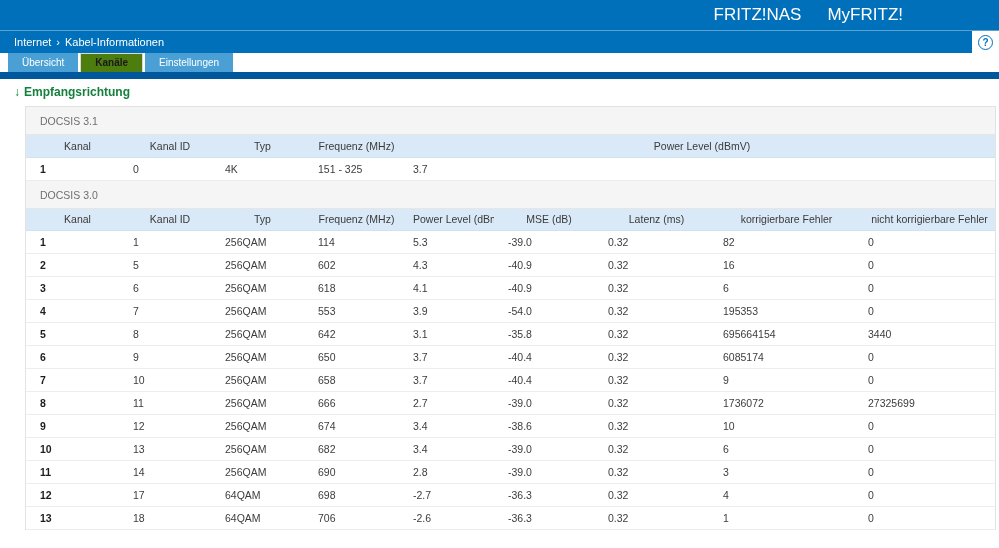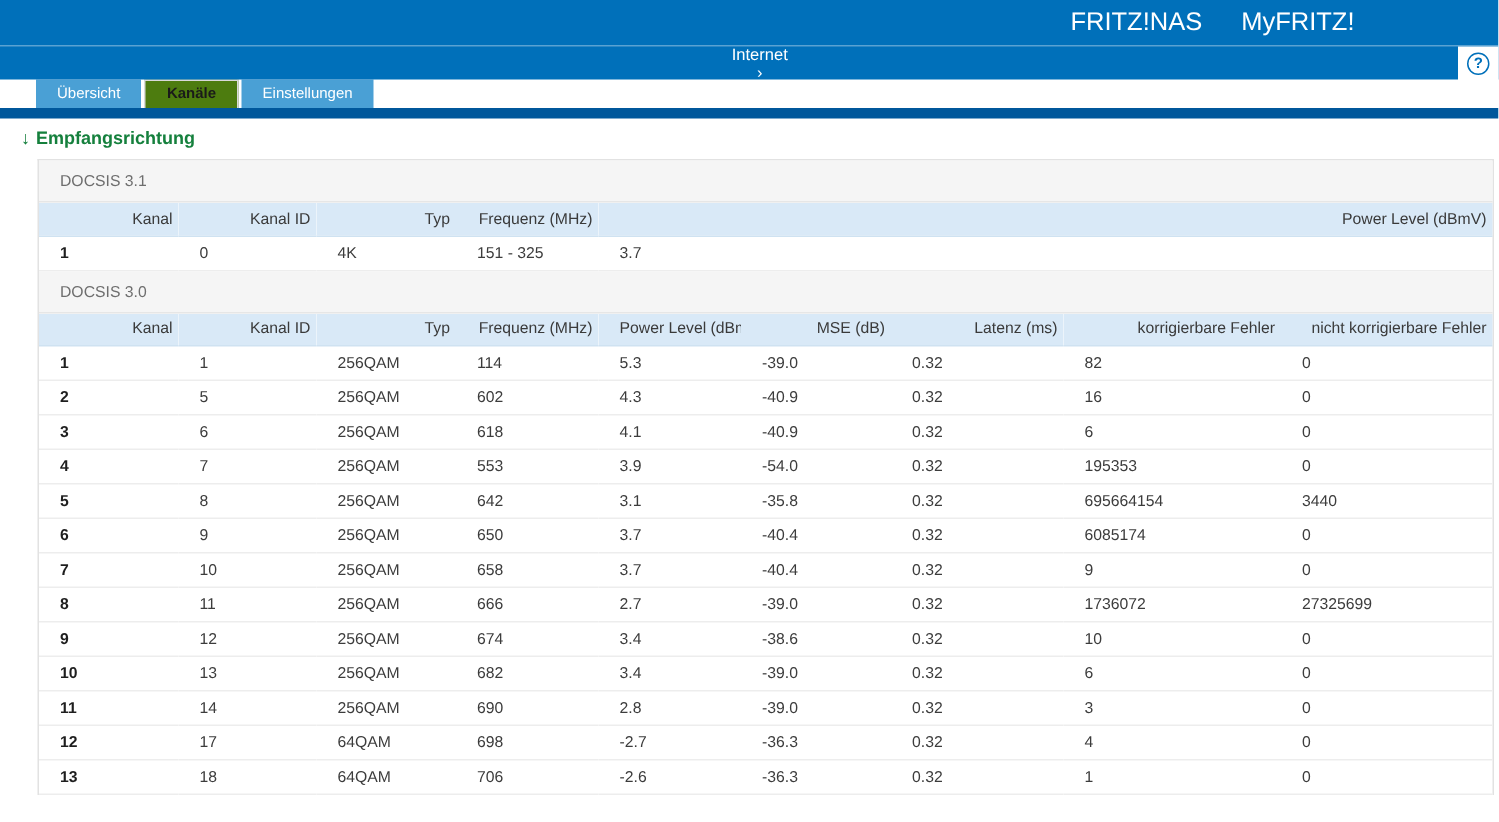--- a/index.html
+++ b/index.html
@@ -7,48 +7,48 @@
   body { font-family: "Liberation Sans", sans-serif; background: #ffffff; }
 
   
   .topbar { height: 30px; background: #0070ba; display: flex; align-items: center; }
   .topbar-title { color: #fff; font-size: 17px; font-weight: bold; margin-left: 12px; letter-spacing: .2px; }
   .topbar-links { margin-left: auto; margin-right: 96px; display: flex; gap: 26px; }
   .topbar-link { color: #fff; font-size: 17px; cursor: pointer; white-space: nowrap; }
 
   
   .breadbar { height: 23px; background: #0070ba; border-top: 1px solid rgba(255,255,255,.35);
-              position: relative; display: flex; align-items: center; padding-left: 14px; flex-direction: column; }
+              position: relative; display: flex; align-items: center; padding-left: 14px; }
   .crumb { color: #fff; font-size: 11px; cursor: pointer; }
   .crumb.current { cursor: default; }
   .crumb-sep { color: #fff; font-size: 11px; margin: 0 5px; }
   .help-corner { position: absolute; right: 0; top: 0; width: 27px; height: 23px; background: #fff;
                  display: flex; align-items: center; justify-content: center; }
   .help-circle { width: 15px; height: 15px; border-radius: 50%; border: 1.5px solid #0070ba;
                  color: #0070ba; font-size: 10px; font-weight: bold; display: flex;
                  align-items: center; justify-content: center; cursor: pointer; }
 
   
-  .tabsrow { height: 19px; background: #fff; display: flex; padding-left: 24px; gap: 2px; }
+  .tabsrow { height: 19px; background: #fff; display: flex; padding-left: 8px; gap: 2px; }
   .tab { height: 19px; padding: 0 14px; font-size: 10px; line-height: 19px;
          background: #4aa0d5; color: #fff; cursor: pointer; white-space: nowrap; }
   .tab.active { background: #4d7c0f; color: #1a1a1a; font-weight: bold;
                 border: 1px solid #d9d9d9; border-bottom: none; line-height: 17px; }
   .strip { height: 7px; background: #00579b; }
 
   
   .section-head { margin: 6px 0 7px 14px; color: #15803d; font-size: 12px; font-weight: bold; cursor: pointer; }
   .section-head .arrow { font-weight: normal; margin-right: 4px; }
 
   .panel { margin: 0 3px 0 25px; border: 1px solid #e2e2e2; border-bottom: none; background: #fff; }
   .band { height: 28px; line-height: 28px; padding-left: 14px; font-size: 10.5px;
           color: #6e6e6e; background: #f5f5f5; border-bottom: 1px solid #e6e6e6; }
 
   table { width: 100%; border-collapse: collapse; table-layout: fixed; }
-  th { background: #d9e9f7; font-weight: normal; text-align: right; padding: 0 4px 0 14px;
+  th { background: #d9e9f7; font-weight: normal; text-align: center; padding: 0 4px 0 14px;
        height: 22px; font-size: 10.5px; color: #3a3a3a; border-bottom: 1px solid #cfe2f1;
        overflow: hidden; white-space: nowrap; }
   td { padding: 0 4px 0 14px; height: 23px; font-size: 10.5px; color: #3c3c3c;
        border-bottom: 1px solid #ededed; overflow: hidden; white-space: nowrap; }
   td.c-first { font-weight: bold; color: #1e1e1e; }
 </style>
 </head>
 <body>
 
 <div class="topbar">

